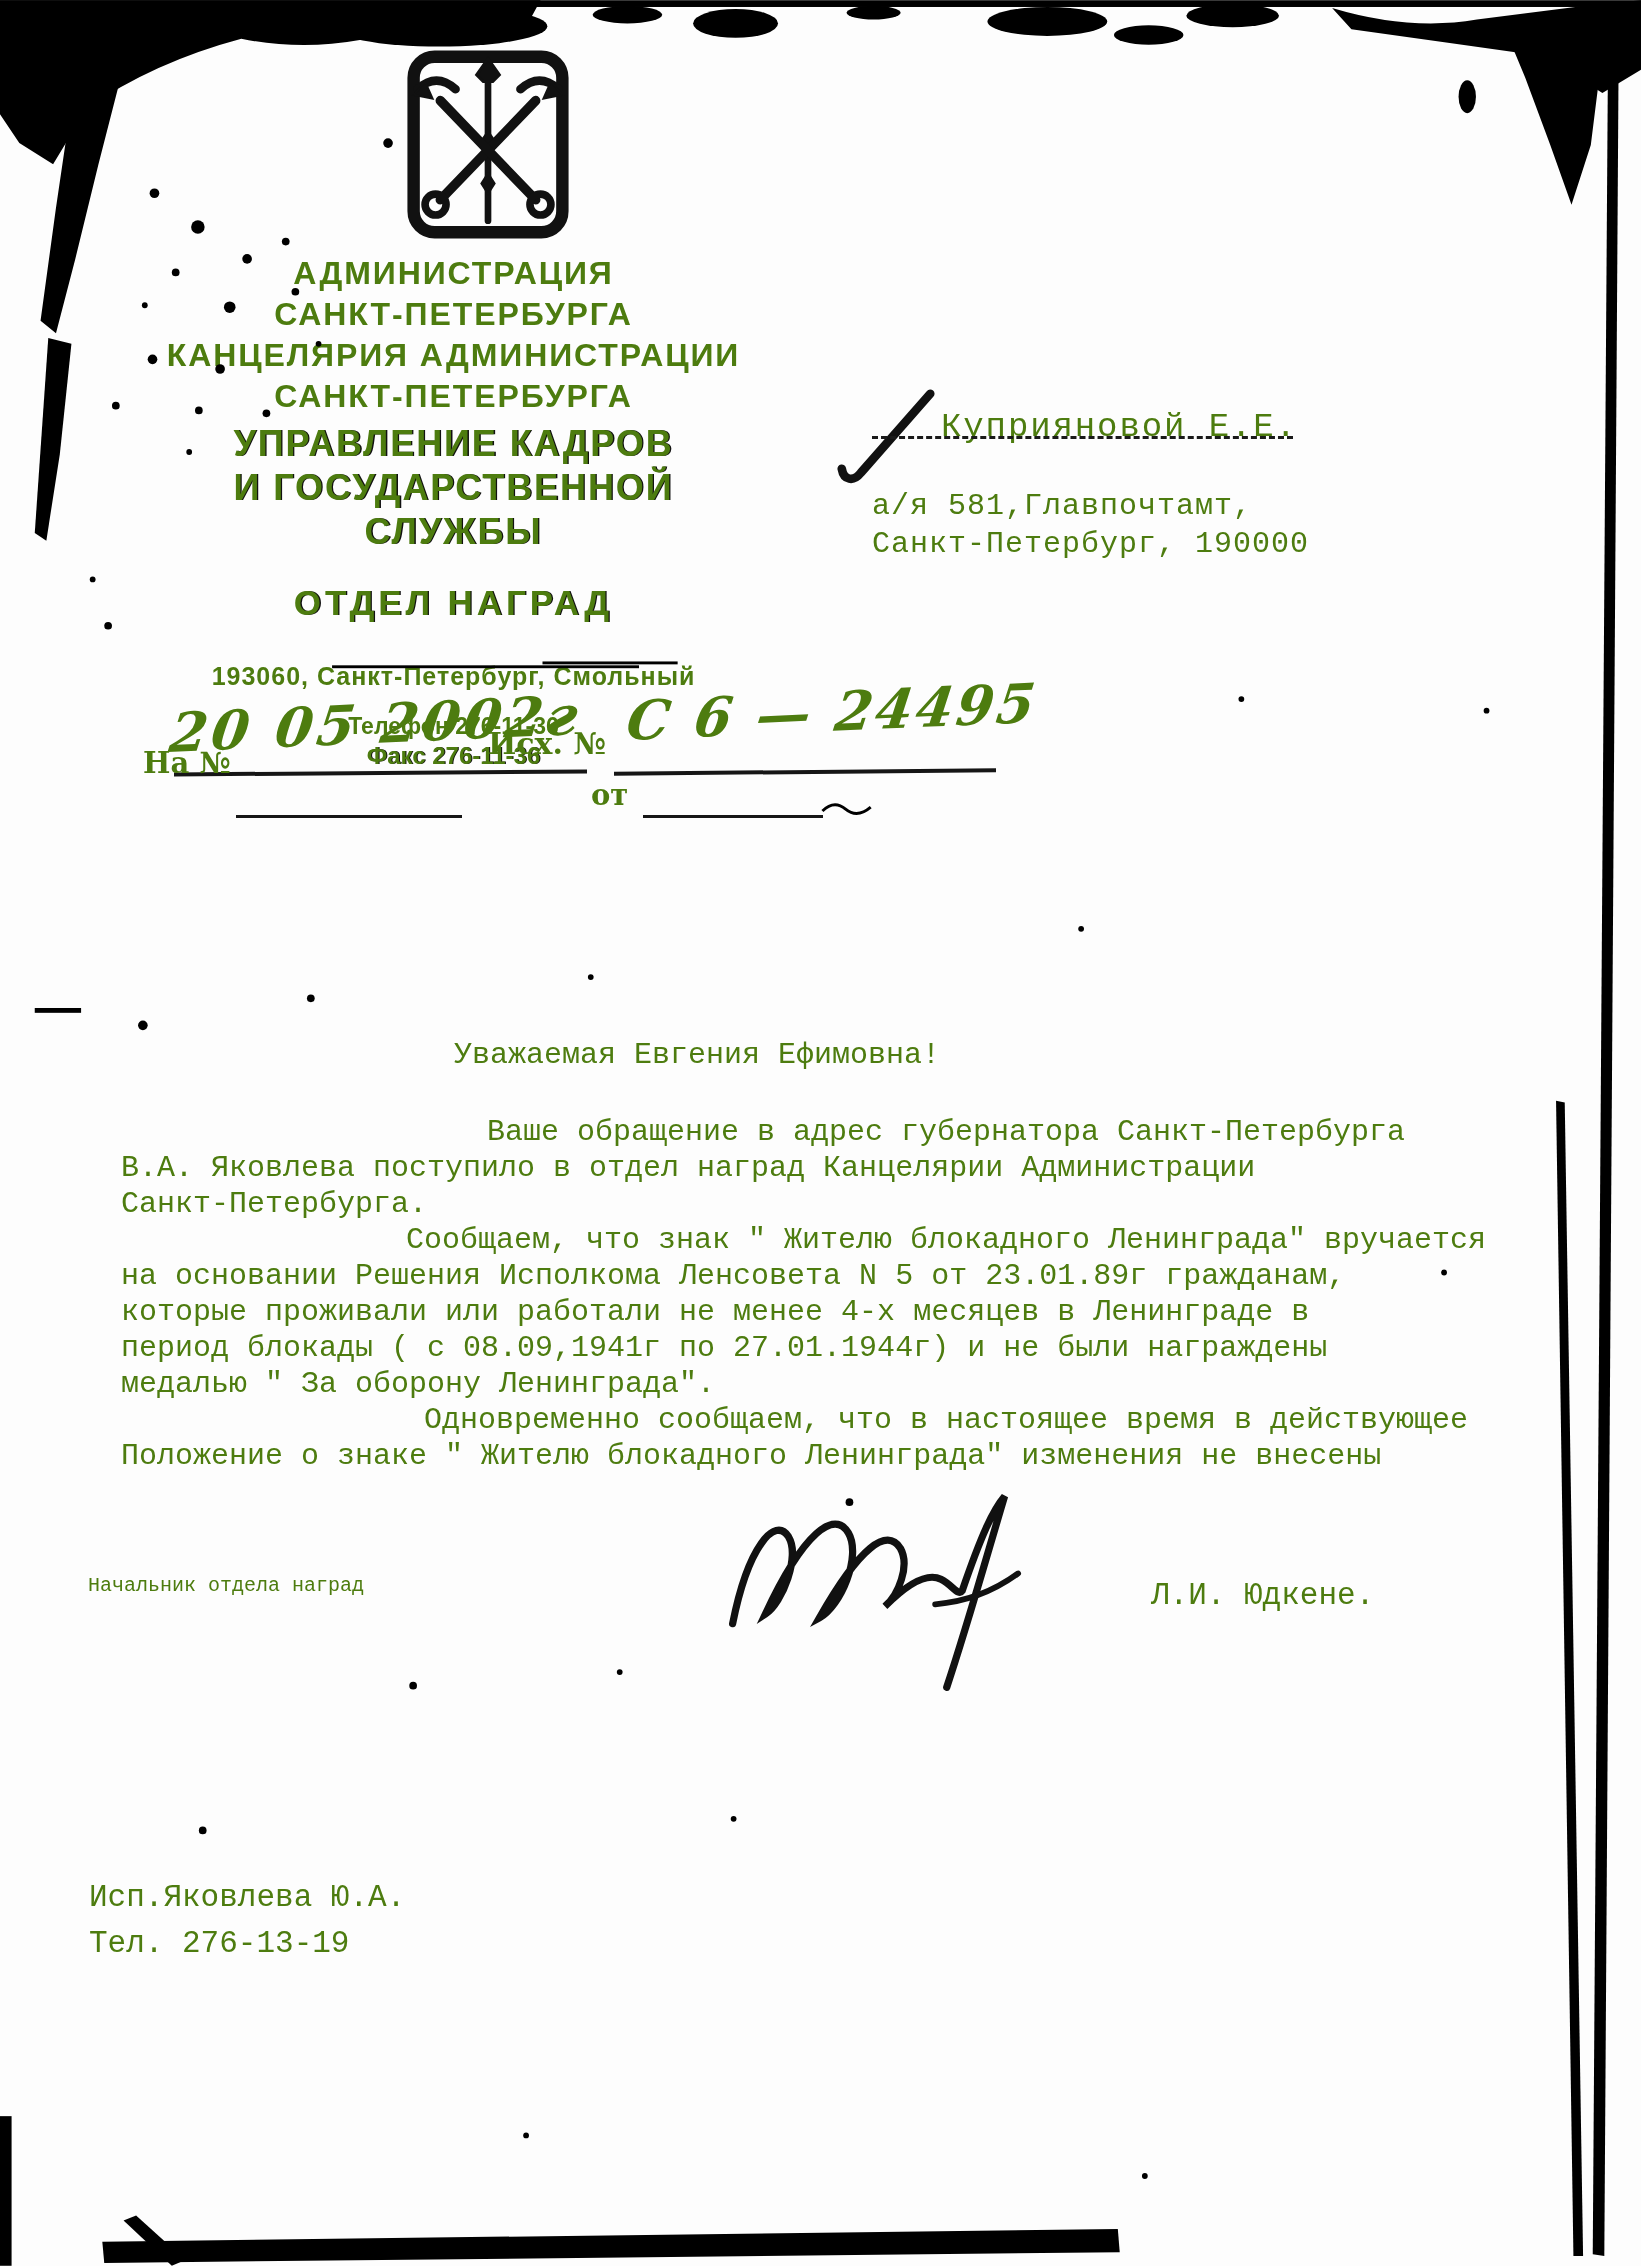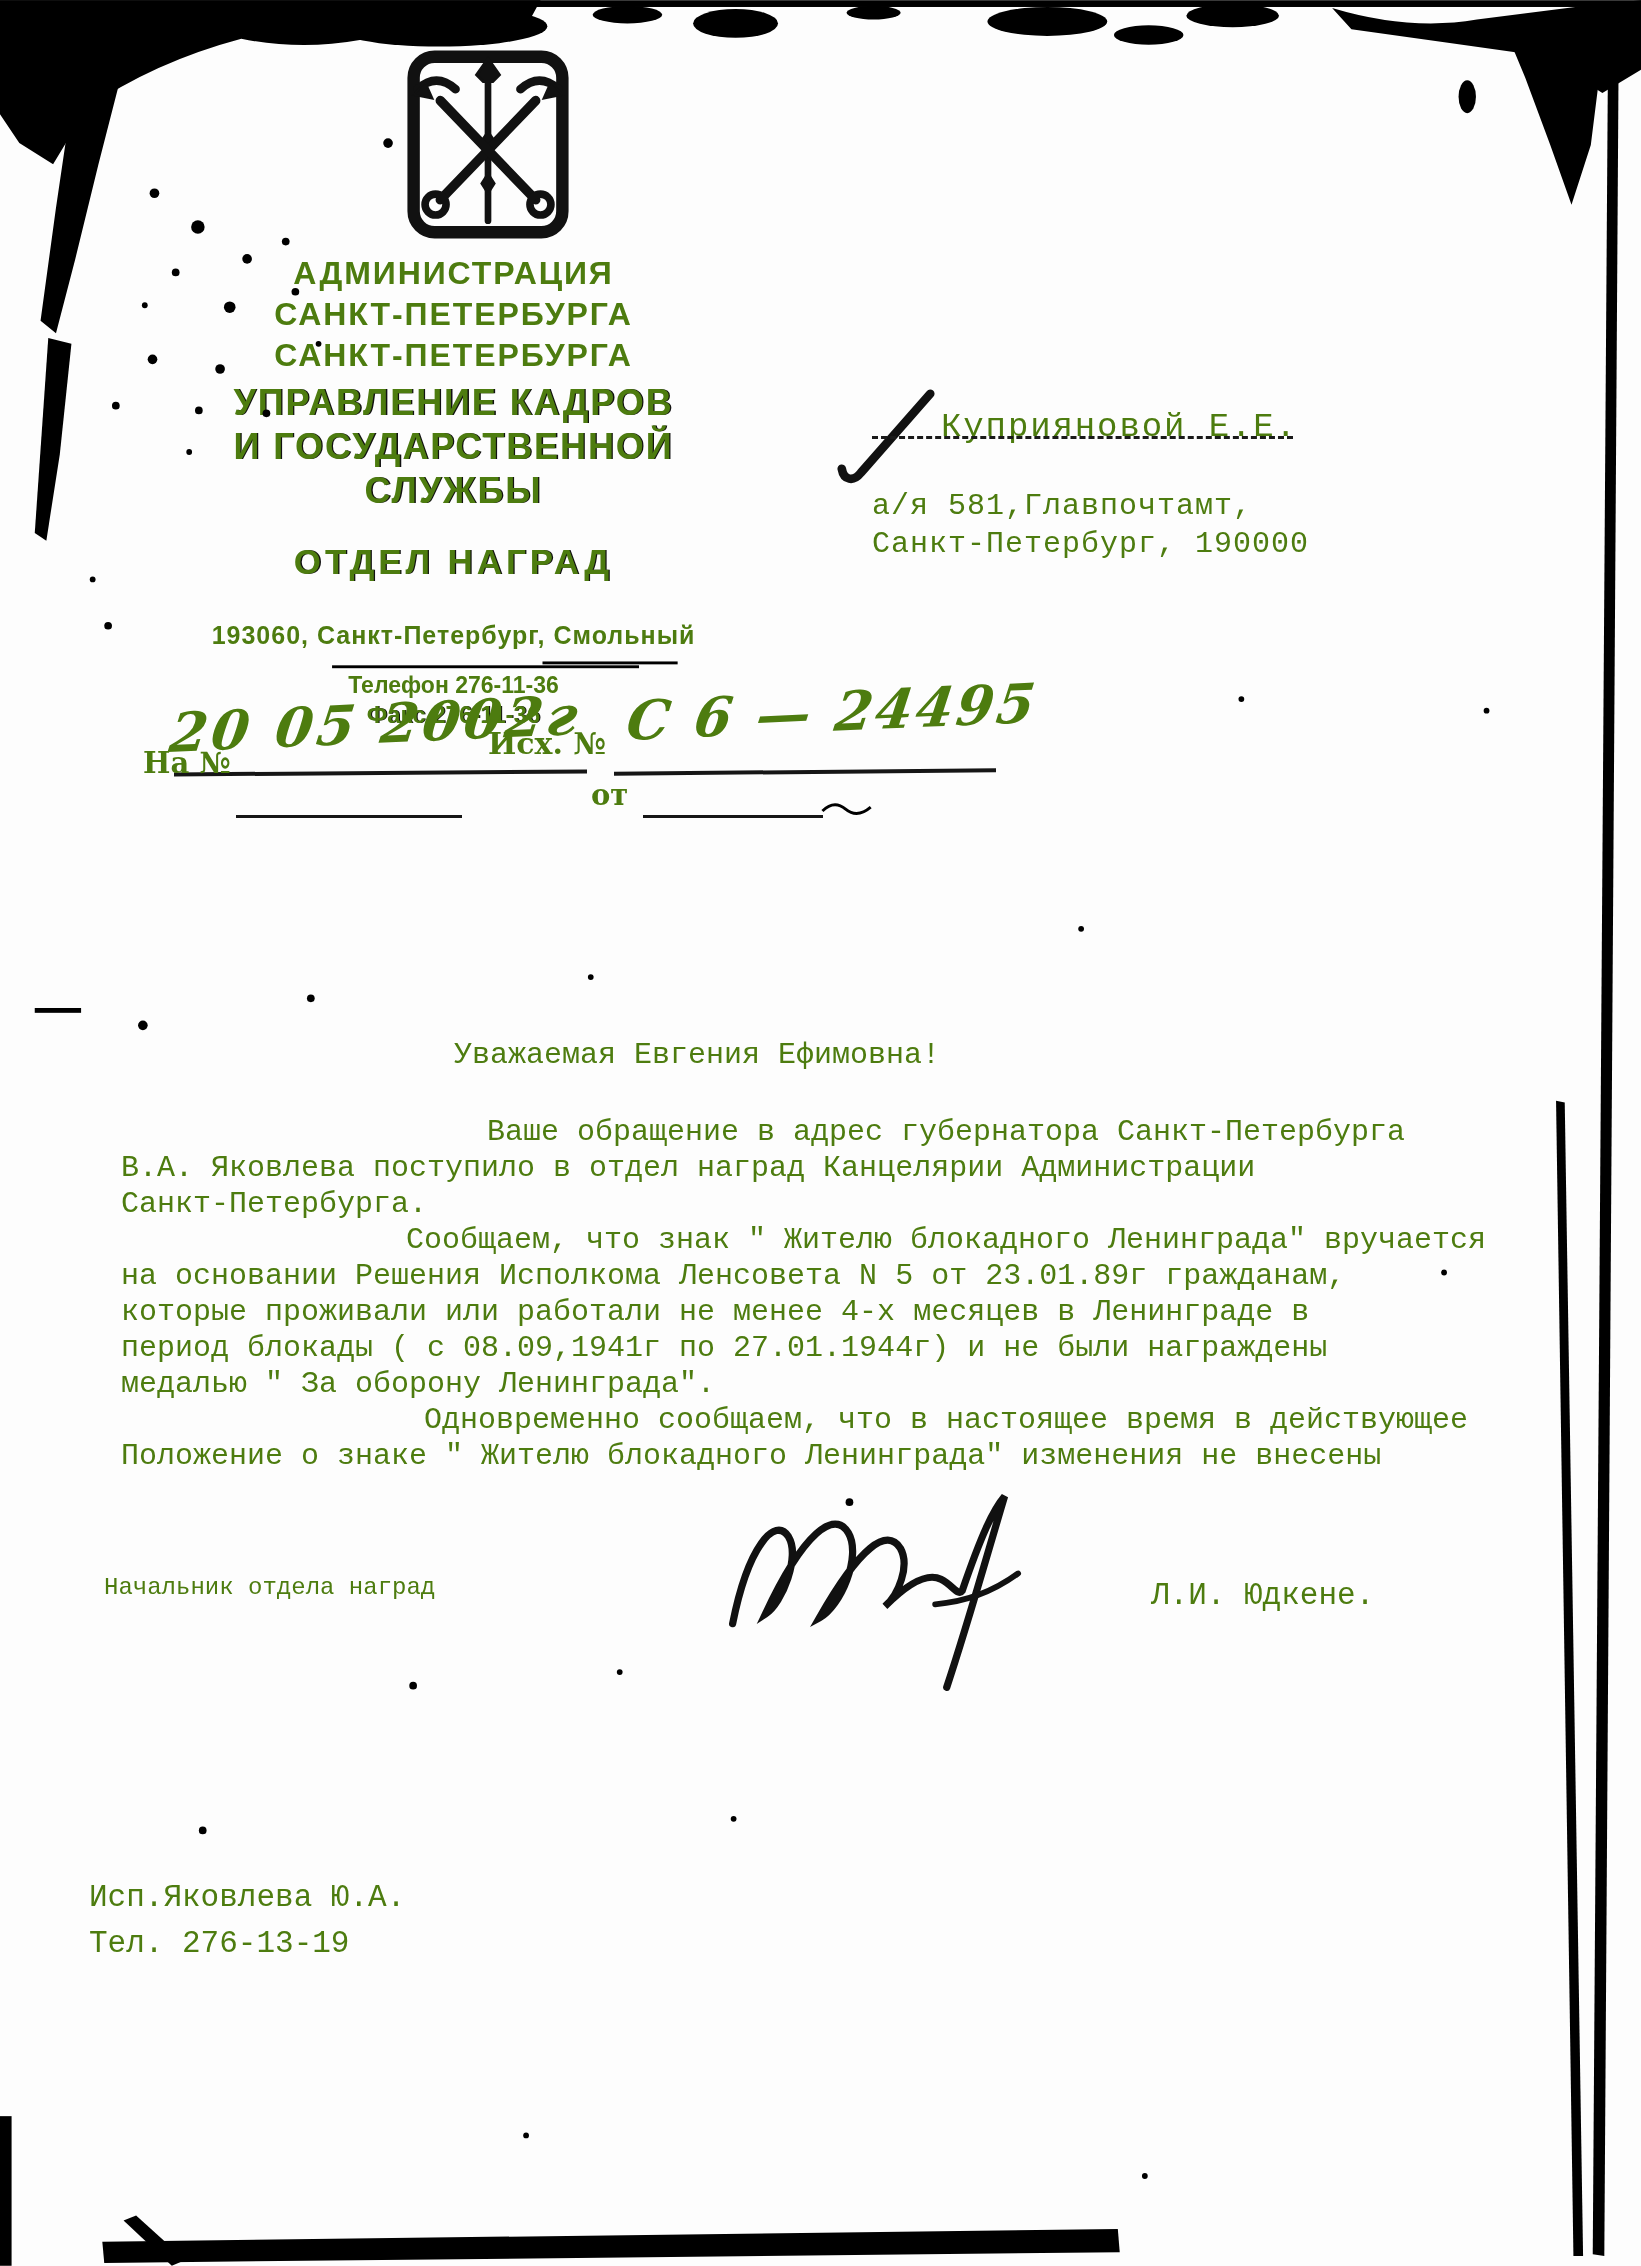--- a/index.html
+++ b/index.html
@@ -32,21 +32,21 @@
   .addr-dash{position:absolute;left:872px;top:436px;width:421px;border-bottom:3.9px dashed #1a1a1a;}
   .addr-l1{position:absolute;left:872px;top:489px;font-size:30px;letter-spacing:1px;white-space:nowrap;}
   .addr-l2{position:absolute;left:872px;top:527px;font-size:30px;letter-spacing:1px;white-space:nowrap;}
   .checkmark{position:absolute;left:836px;top:388px;}
   
   .body-text{position:absolute;left:101px;top:1037px;width:1429px;font-size:30px;line-height:36px;letter-spacing:0;}
   .body-line{white-space:pre;margin-left:20px;}
   .salutation{padding-left:333px;margin-bottom:41px;}
   .indent{padding-left:241px;text-align:center;}
   
-  .sig-title{position:absolute;left:104px;top:1574px;font-size:24px;white-space:nowrap;text-align:right;}
+  .sig-title{position:absolute;left:88px;top:1574px;font-size:20px;white-space:nowrap;text-align:right;}
   .sig-name{position:absolute;left:1151px;top:1578px;font-size:31px;white-space:nowrap;}
   .sig-scribble{position:absolute;left:719px;top:1477px;}
   .footer{position:absolute;left:89px;top:1875px;font-size:31px;line-height:46px;}
   .artifacts{position:absolute;left:0;top:0;pointer-events:none;}
 </style>
 </head>
 <body>
 
 <div class="page">
 
@@ -64,20 +64,21 @@
       <path d="M136,158 L36,54" stroke-width="10"></path>
       <circle cx="141" cy="163" r="11" stroke-width="8"></circle>
       <path d="M52,42 q-20,-18 -40,0" stroke-width="9"></path>
       <path d="M20,34 l-12,14 20,4 Z" fill="#111" stroke-width="2"></path>
     </g>
   </svg>
 
   <div class="letterhead">
     <div class="lh-org">АДМИНИСТРАЦИЯ</div>
     <div class="lh-org">САНКТ-ПЕТЕРБУРГА</div>
+    <div class="lh-org">КАНЦЕЛЯРИЯ АДМИНИСТРАЦИИ</div>
     <div class="lh-org">САНКТ-ПЕТЕРБУРГА</div>
     <div class="lh-dept">
       <div>УПРАВЛЕНИЕ КАДРОВ</div>
       <div>И ГОСУДАРСТВЕННОЙ СЛУЖБЫ</div>
     </div>
     <div class="lh-division">ОТДЕЛ НАГРАД</div>
     <div class="lh-address">193060,  Санкт-Петербург,  Смольный</div>
     <div class="lh-phone">Телефон 276-11-36</div>
     <div class="lh-fax">Факс 276-11-36</div>
   </div>

